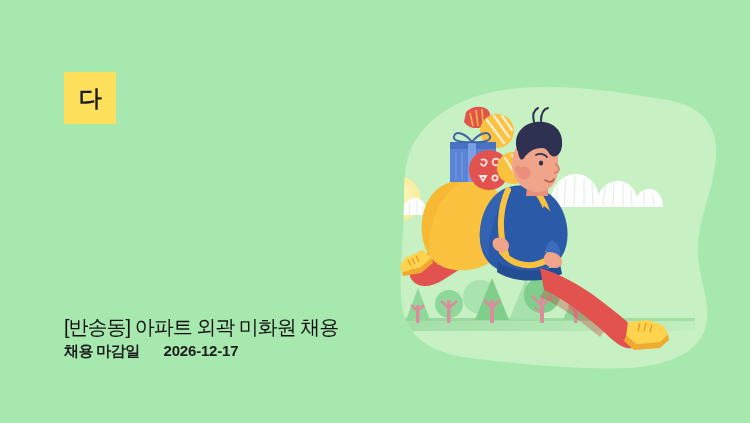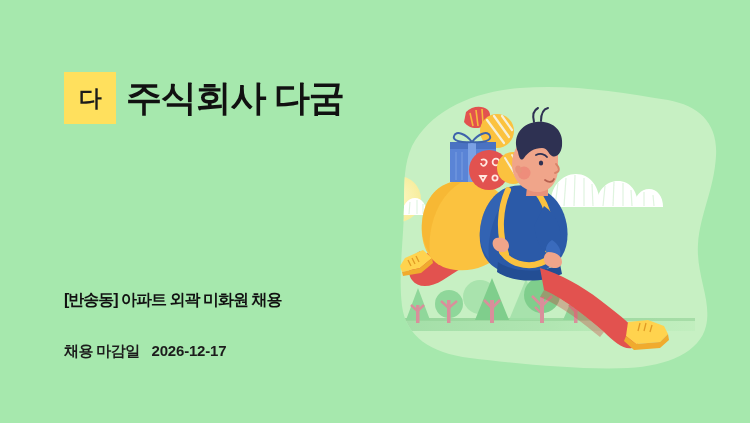--- a/index.html
+++ b/index.html
@@ -54,36 +54,36 @@
     font-size: 36px;
     font-weight: 700;
     color: #111111;
     letter-spacing: -1.2px;
     line-height: 1;
     white-space: nowrap;
   }
   .job-title {
     position: absolute;
     left: 64px;
-    top: 291px;
-    font-size: 16px;
-    font-weight: 700;
+    top: 316px;
+    font-size: 20px;
+    font-weight: 400;
     color: #111111;
     letter-spacing: -1px;
     line-height: 1.1;
     white-space: nowrap;
     pointer-events: auto;
   }
   .deadline-row {
     position: absolute;
     left: 64px;
     top: 343px;
     display: flex;
     align-items: baseline;
-    gap: 12px;
+    gap: 24px;
     pointer-events: auto;
   }
   .deadline-label {
     font-size: 15px;
     font-weight: 700;
     color: #1c1c1c;
     letter-spacing: -0.6px;
     line-height: 1;
   }
   .deadline-date {
@@ -393,21 +393,20 @@
 
     </g>
   </svg>
 
   <div id="text-layer">
 
     <div class="company-row">
       <div class="logo-badge">
         <span>다</span>
       </div>
-      <div class="company-name">주식회사 다굼</div>
     </div>
 
     <div class="job-title">[반송동] 아파트 외곽 미화원 채용</div>
 
     <div class="deadline-row">
       <span class="deadline-label">채용 마감일</span>
       <span class="deadline-date">2026-12-17</span>
     </div>
 
   </div>

